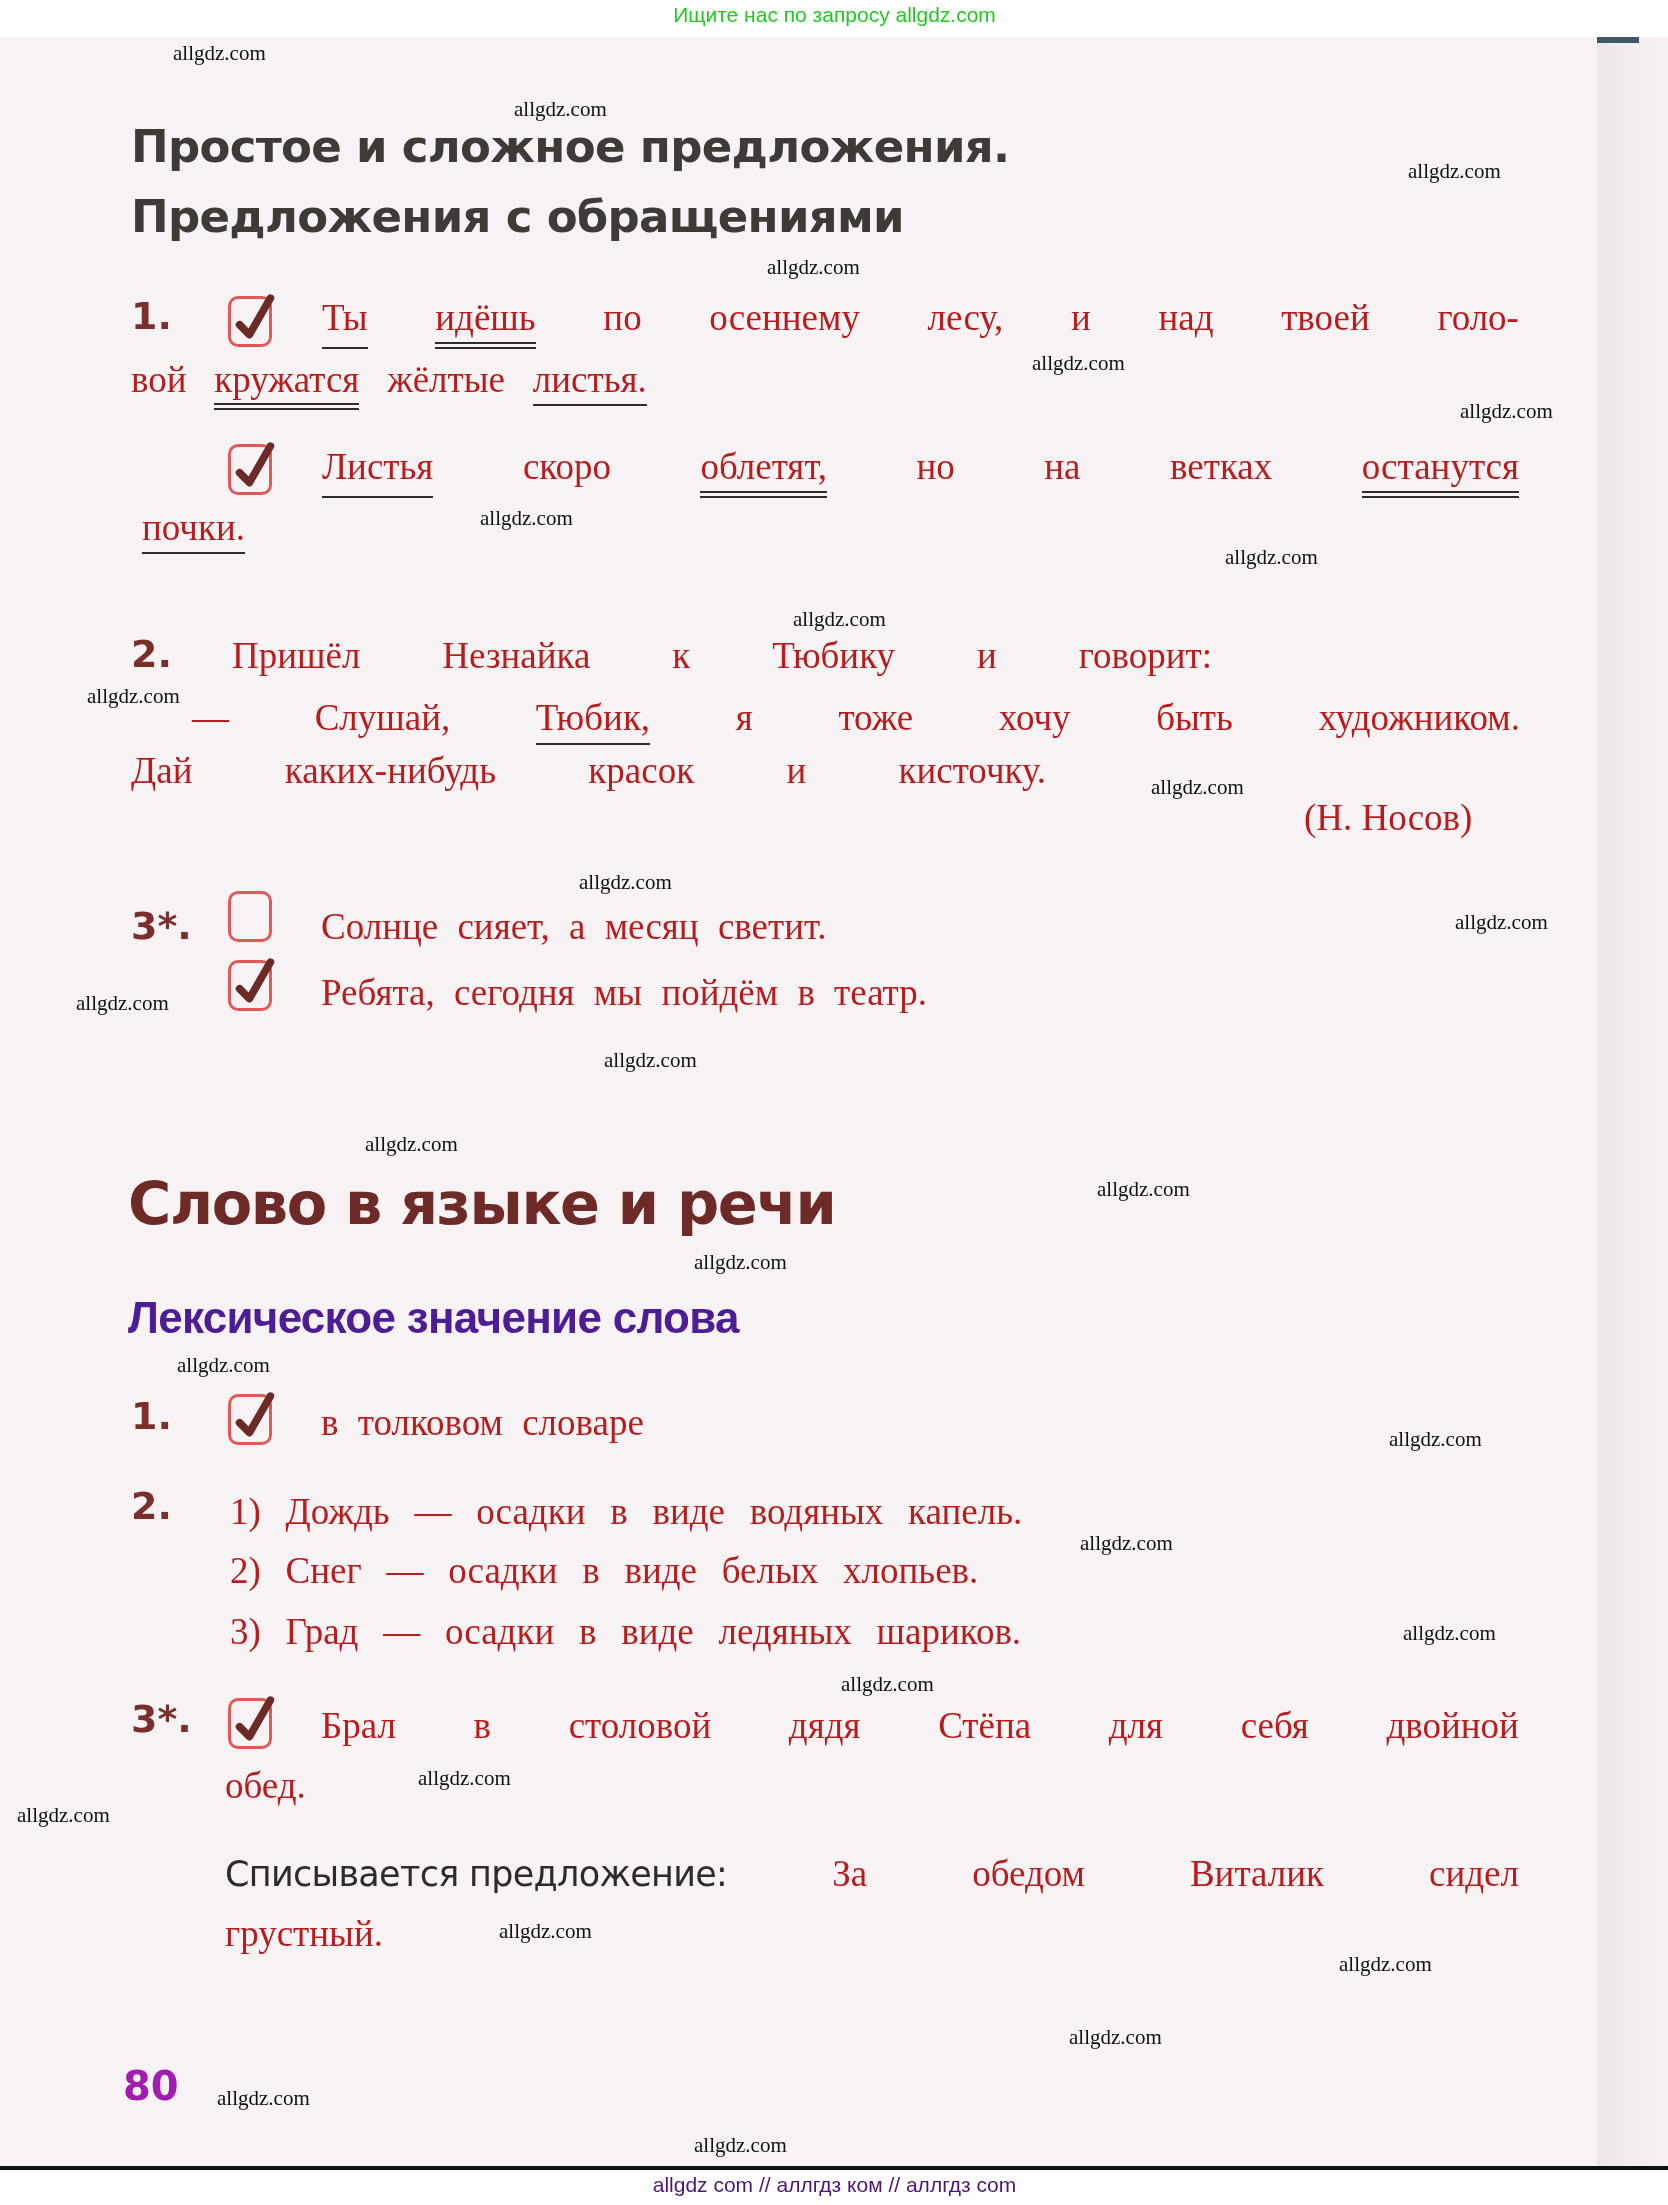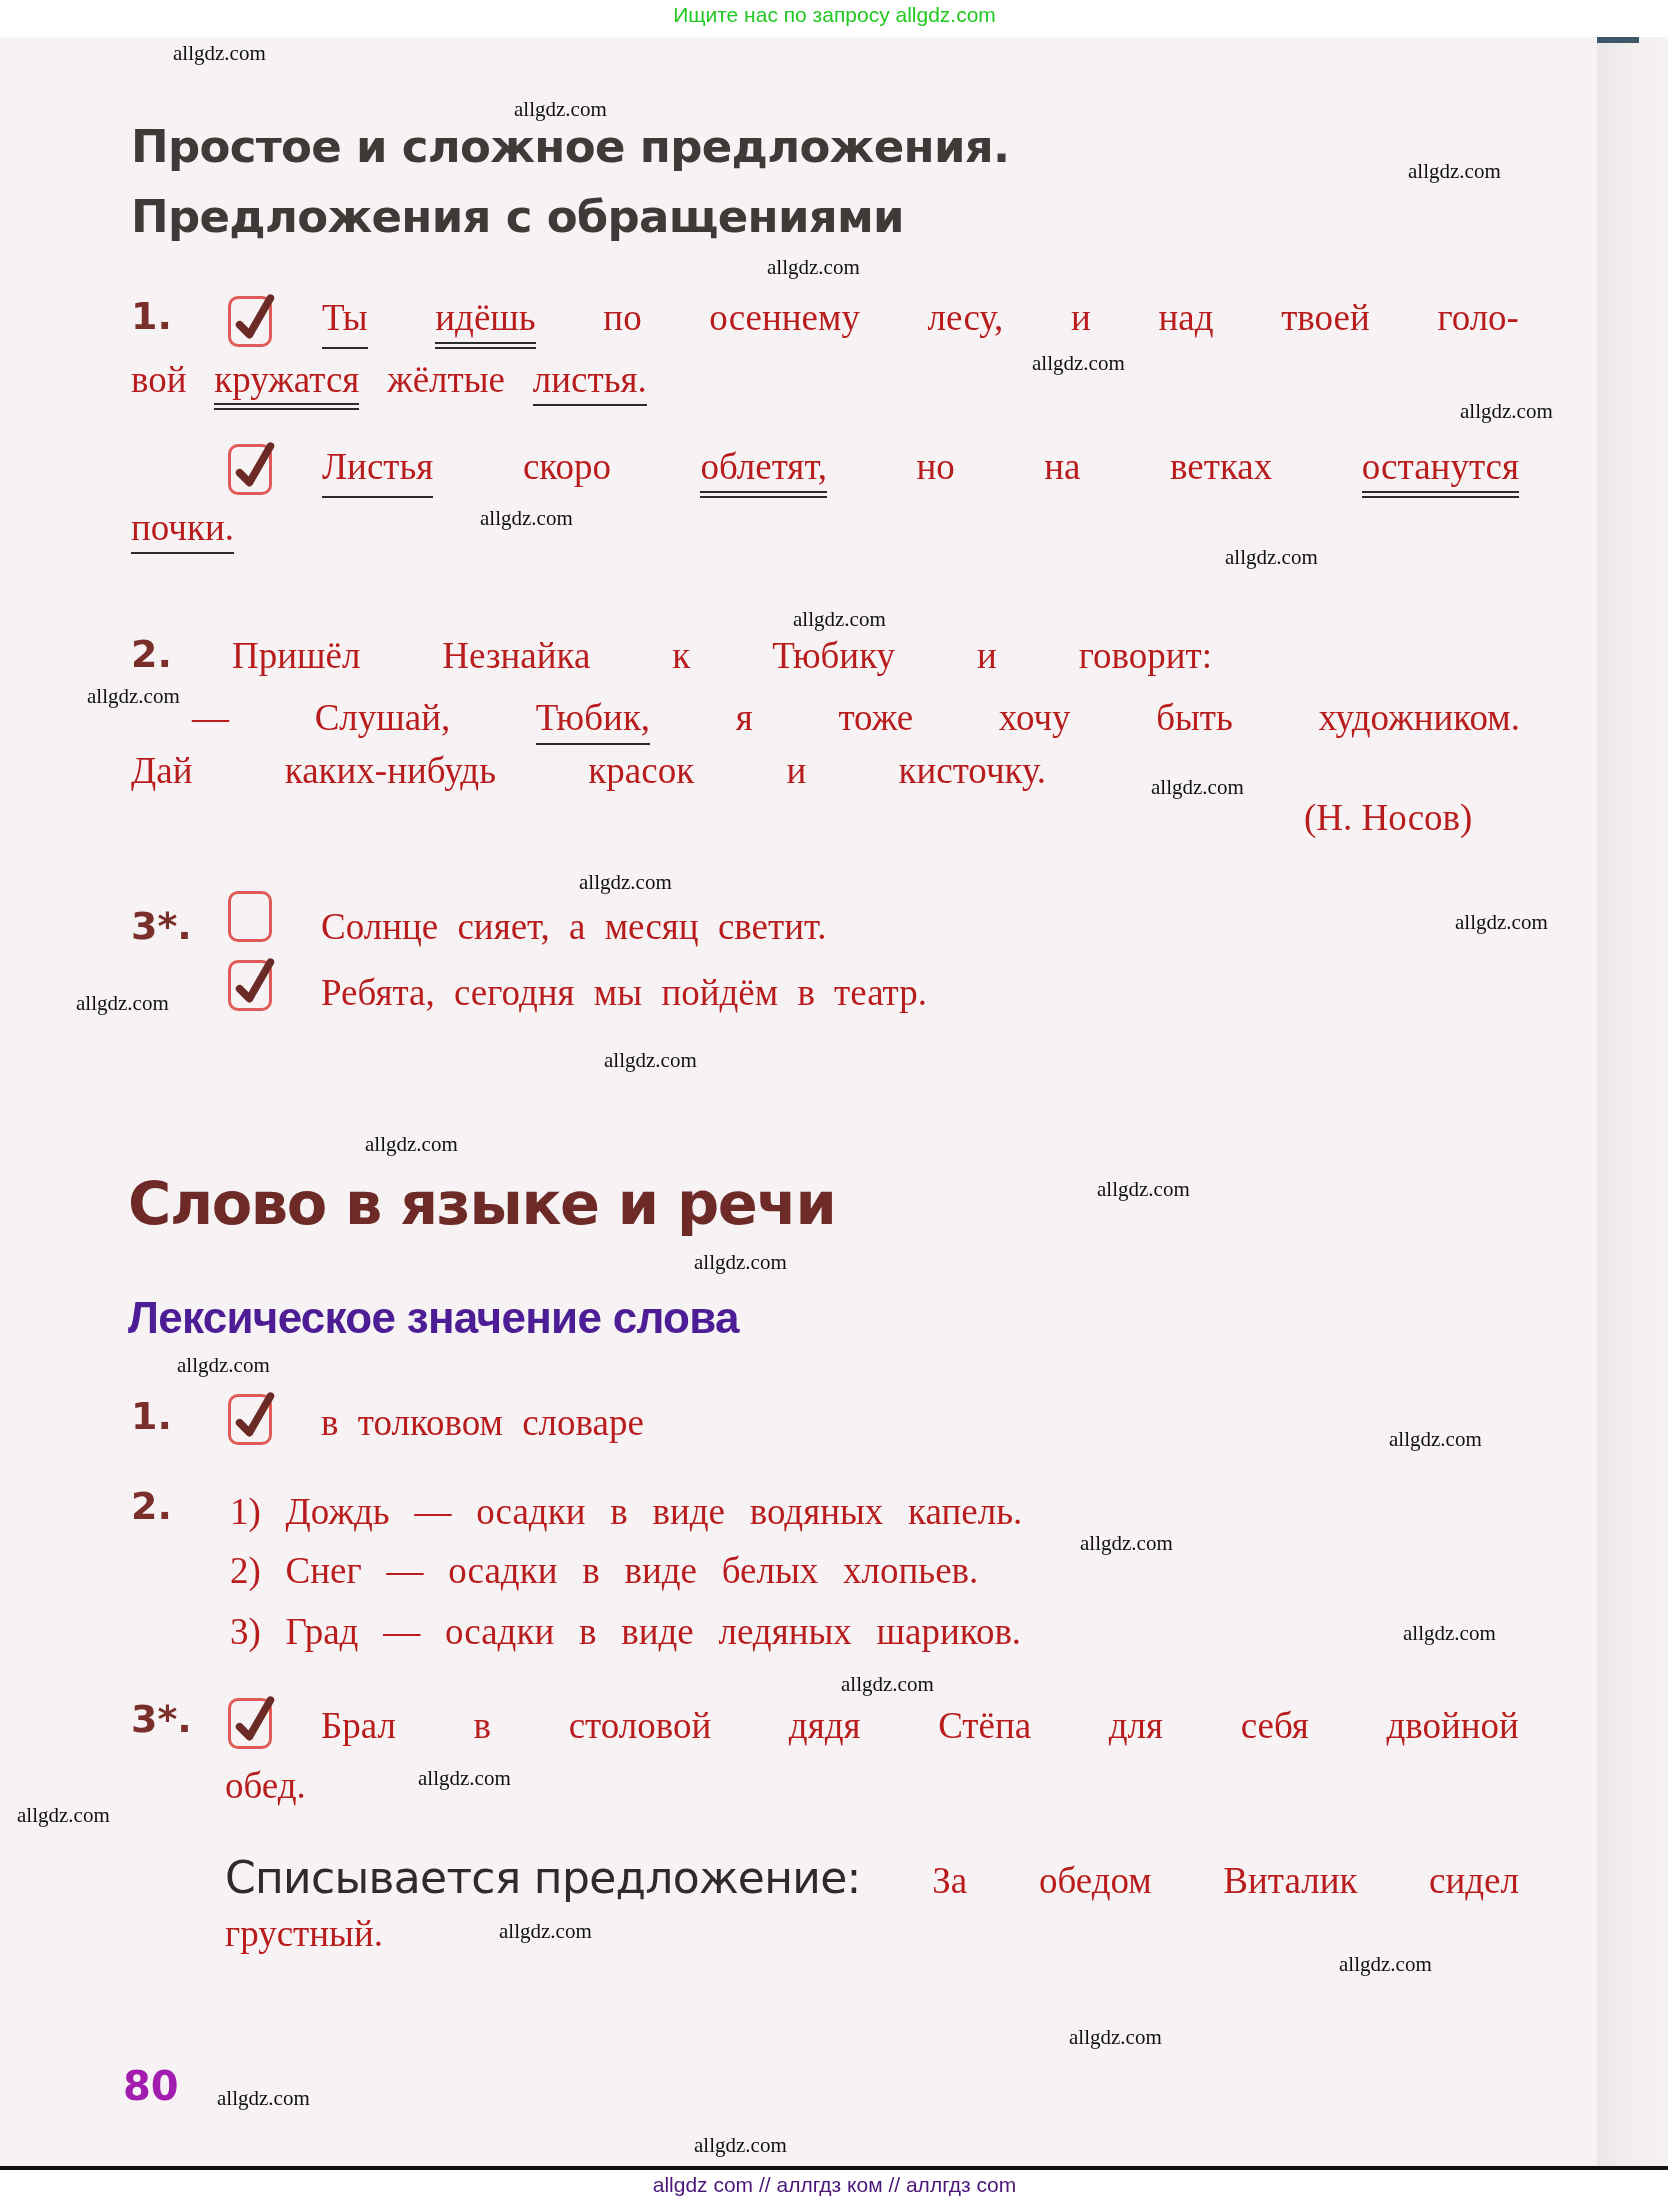--- a/index.html
+++ b/index.html
@@ -53,21 +53,21 @@
     color:#4c1d95; letter-spacing:-0.7px;
   }
   .num {
     font-family:"DejaVu Sans", sans-serif; font-weight:bold; font-size:38px;
     color:#7a2f2a;
   }
   .body-text {
     font-family:Liberation Serif, serif; font-size:37px; color:#b91c1c;
   }
   .justify { display:flex; justify-content:space-between; }
-  .sans-note { font-family:"DejaVu Sans", sans-serif; font-size:44px; color:#2e2b2a; letter-spacing:-0.7px;text-align:center;}
+  .sans-note { font-family:"DejaVu Sans", sans-serif; font-size:35px; color:#2e2b2a; letter-spacing:-0.7px;text-align:center;}
   .u1 { border-bottom:2.8px solid #2e2b2a; padding-bottom:4.2px; }
   .u2 { border-bottom:7px double #2e2b2a; padding-bottom:2.8px; }
 
   .chk {
     position:absolute; width:44px; height:51px; box-sizing:border-box;
     border:3.5px solid #e05a57; border-radius:10px; background:transparent;
   }
   .chk svg { position:absolute; left:2.8px; top:-8.4px; }
   .wm {
     position:absolute; font-family:Liberation Serif, serif; font-size:21px; color:#111;
@@ -121,21 +121,21 @@
 </div>
 <div class="abs body-text justify" style="left:322px;top:445px;width:1197px;">
   <span class="u1">Листья</span>
   <span>скоро</span>
   <span class="u2">облетят,</span>
   <span>но</span>
   <span>на</span>
   <span>ветках</span>
   <span class="u2">останутся</span>
 </div>
-<div class="abs body-text" style="left:131px;top:506px;">
+<div class="abs body-text" style="left:142px;top:506px;">
   <span class="u1">почки.</span>
 </div>
 
 <div class="abs num" style="left:131px;top:632px;">2.</div>
 <div class="abs body-text justify" style="left:232px;top:634px;width:980px;">
   <span>Пришёл</span>
   <span>Незнайка</span>
   <span>к</span>
   <span>Тюбику</span>
   <span>и</span>

